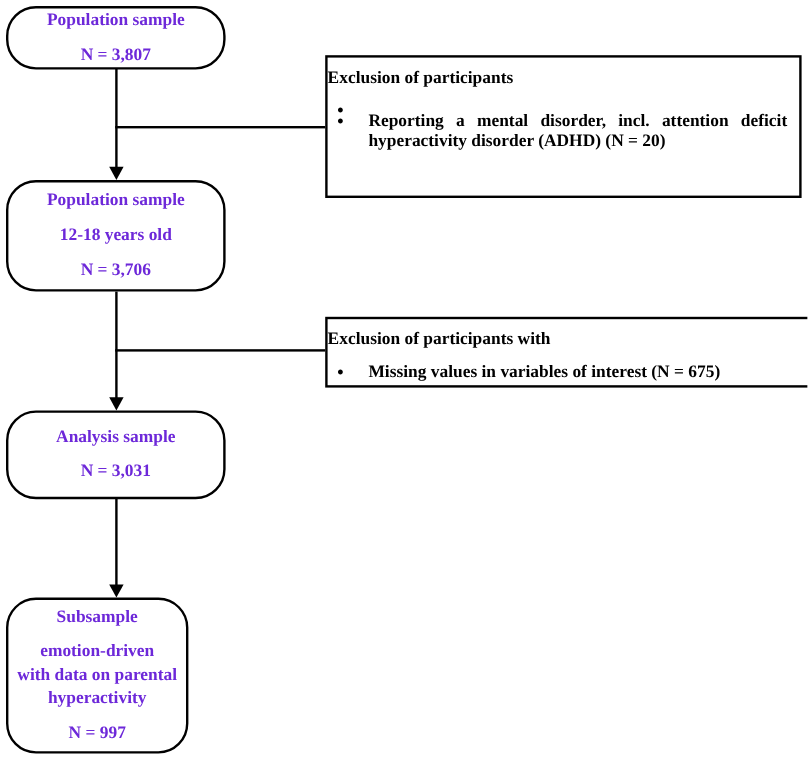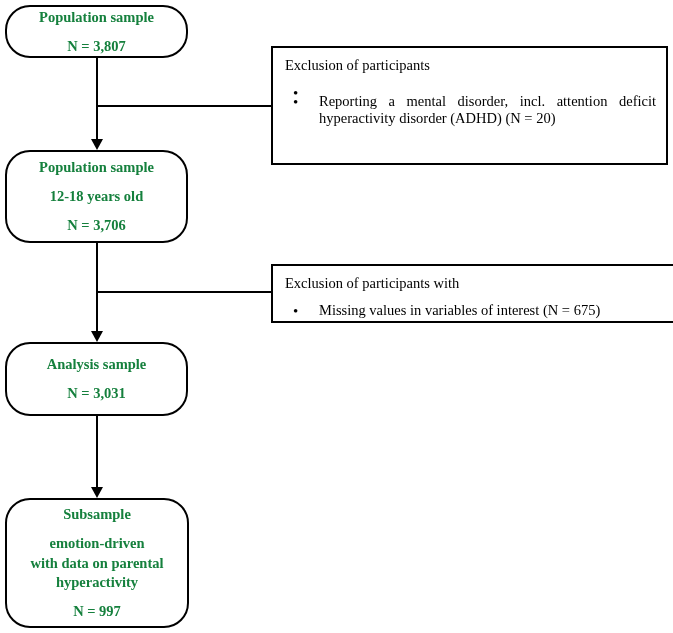--- a/index.html
+++ b/index.html
@@ -23,42 +23,42 @@
     border: 2px solid #000000;
     background: #ffffff;
     display: flex;
     flex-direction: column;
     justify-content: center;
     align-items: center;
   }
   .flow-box.stage {
     font-weight: bold;
     font-size: 14.5px;
-    color: #15803d;
+    color: #6d28d9;
     line-height: 1.15;
     border-radius: 25px;
   }
   .stage-line {
     display: block;
     white-space: nowrap;
     padding: 0 4px;
   }
   .stage-line + .stage-line {
     margin-top: 12px;
   }
   .stage-line.tight + .stage-line.tight {
     margin-top: 3px;
   }
 
   .flow-box.exclusion {
     align-items: stretch;
     justify-content: flex-start;
-    padding: 9px 10px 8px 12px;
+    padding: 9px 10px 8px 0;
     font-size: 14.5px;
-    font-weight: normal;
+    font-weight: bold;
     color: #000000;
     line-height: 1.22;
   }
   .exc-title {
     display: block;
     margin-bottom: 9px;
   }
   .exc-list {
     margin: 0;
     padding: 0;
@@ -147,21 +147,21 @@
         <span>Missing values in variables of interest (N = 675)</span>
       </li>
     </ul>
   </div>
 
   <div class="flow-box stage" style="left:5px; top:342px; width:183px; height:74px;">
     <span class="stage-line">Analysis sample</span>
     <span class="stage-line">N = 3,031</span>
   </div>
 
-  <div class="flow-box stage" style="left:5px; top:498px; width:184px; height:130px;">
+  <div class="flow-box stage" style="left:5px; top:498px; width:152px; height:130px;">
     <span class="stage-line">Subsample</span>
     <span class="stage-line tight">emotion-driven</span>
     <span class="stage-line tight">with data on parental</span>
     <span class="stage-line tight">hyperactivity</span>
     <span class="stage-line">N = 997</span>
   </div>
 
 </div>
 
 </body></html>

